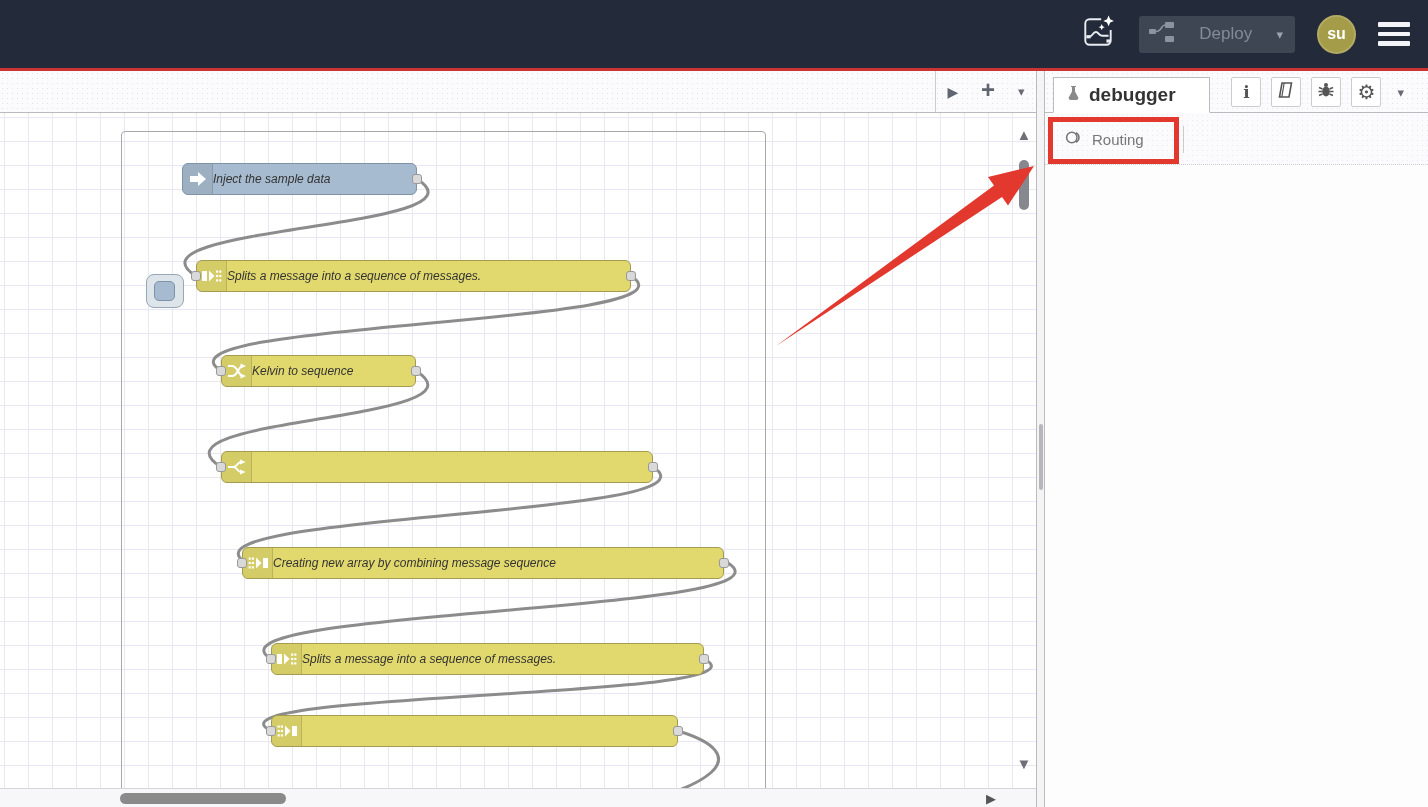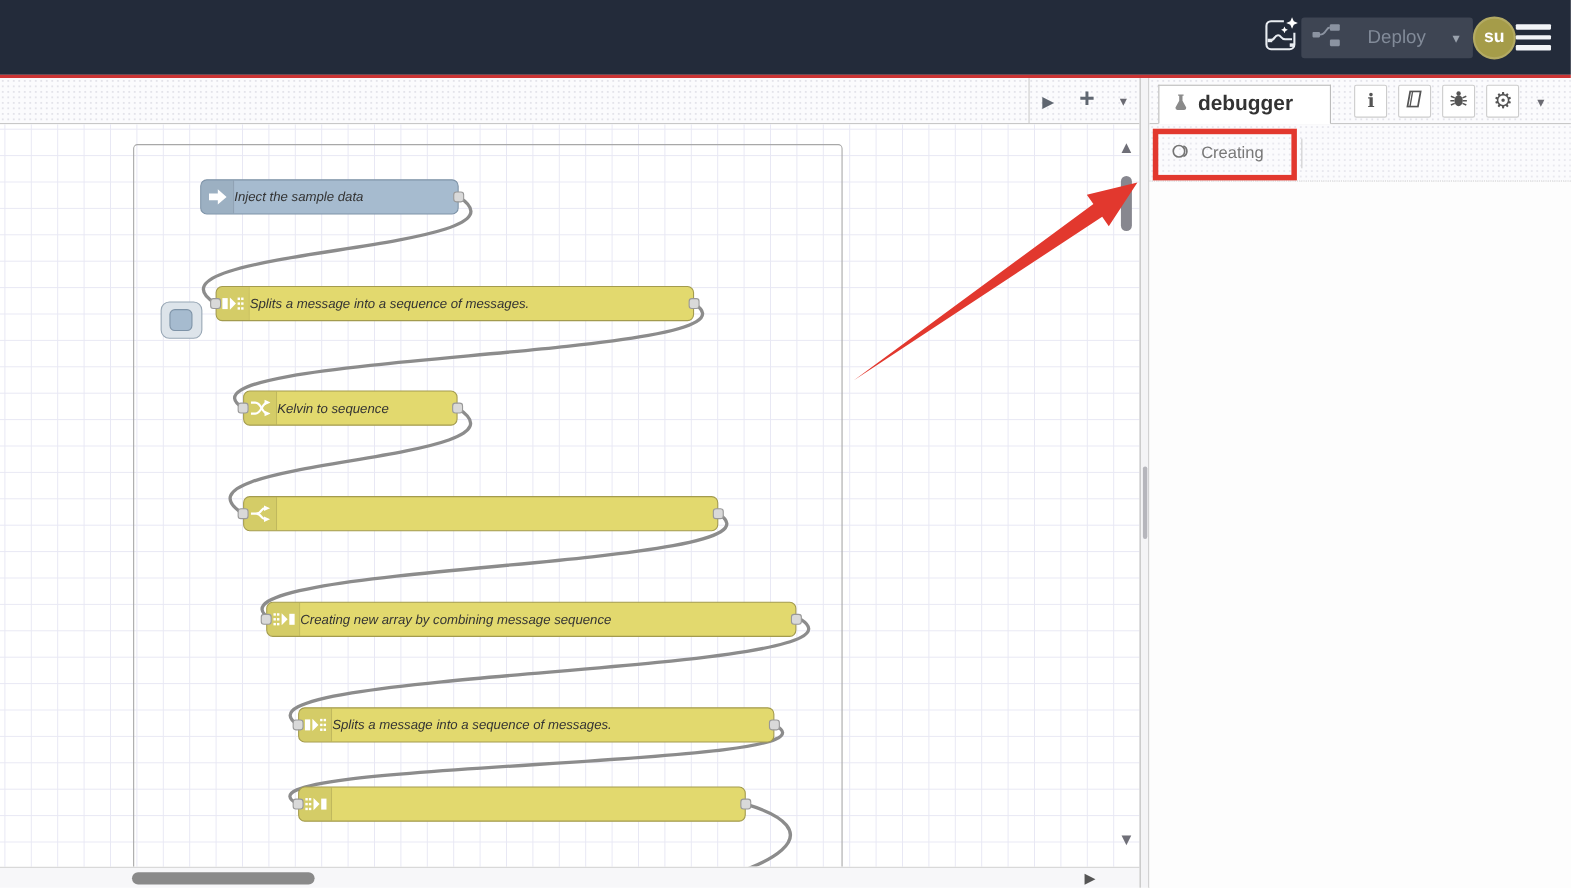--- a/index.html
+++ b/index.html
@@ -1,20 +1,20 @@
 <!DOCTYPE html>
 <html><head>
 <meta charset="utf-8">
 <style>
   * { margin:0; padding:0; box-sizing:border-box; }
   html,body { width:1428px; height:807px; overflow:hidden; font-family:"Liberation Sans", sans-serif; background:#fff; }
 
   
   .header { position:absolute; left:0; top:0; width:1428px; height:68px; background:#232b3a; }
-  .header-right { position:absolute; right:18px; top:0; height:68px; display:flex; align-items:center; }
+  .header-right { position:absolute; right:18px; top:0; height:68px; display:flex; align-items:center; gap:22px; }
   .ai-btn { width:38px; height:38px; display:flex; align-items:center; justify-content:center; cursor:pointer; }
   .deploy-btn { height:37px; width:156px; background:#3e4553; border-radius:3px; display:flex; align-items:center; padding:0 10px; gap:9px; cursor:default; }
   .deploy-label { color:#828b99; font-size:17px; flex:1; text-align:center; }
   .deploy-caret { color:#9aa2ad; font-size:13px; padding-right:2px; }
   .avatar { width:39px; height:39px; border-radius:50%; background:#a59c49; color:#fff; font-weight:bold; font-size:16px; display:flex; align-items:center; justify-content:center; border:2px solid #b3aa63; }
   .hamburger { display:flex; flex-direction:column; gap:5px; cursor:pointer; padding:4px 0; }
   .hamburger span { display:block; width:32px; height:4.5px; background:#f2f4f7; border-radius:1px; }
   .red-line { position:absolute; left:0; top:68px; width:1428px; height:3px; background:#cc3333; }
 
   
@@ -313,21 +313,21 @@
   </div>
 
   <div class="debug-toolbar">
     <div class="disabled-btn">
       <span>
         <svg width="19" height="15" viewBox="0 0 19 15" fill="none" stroke="#757575" stroke-width="1.5">
             <circle cx="6.8" cy="7.5" r="5.2"></circle>
             <path d="M10.8 2.7a5.2 5.2 0 0 1 0 9.6"></path>
           </svg>
       </span>
-      <span class="disabled-label">Creating</span>
+      <span class="disabled-label">Routing</span>
     </div>
     <div class="debug-toolbar-sep"></div>
   </div>
 
   <div class="sidebar-content"></div>
 </div>
 
 <div class="annotation-box"></div>
 <svg class="annotation-arrow" width="1428" height="807">
   <polygon points="1034,166 1008,205.6 1002,197 776,346 994,185.5 988,177" fill="#e2382e"></polygon>

